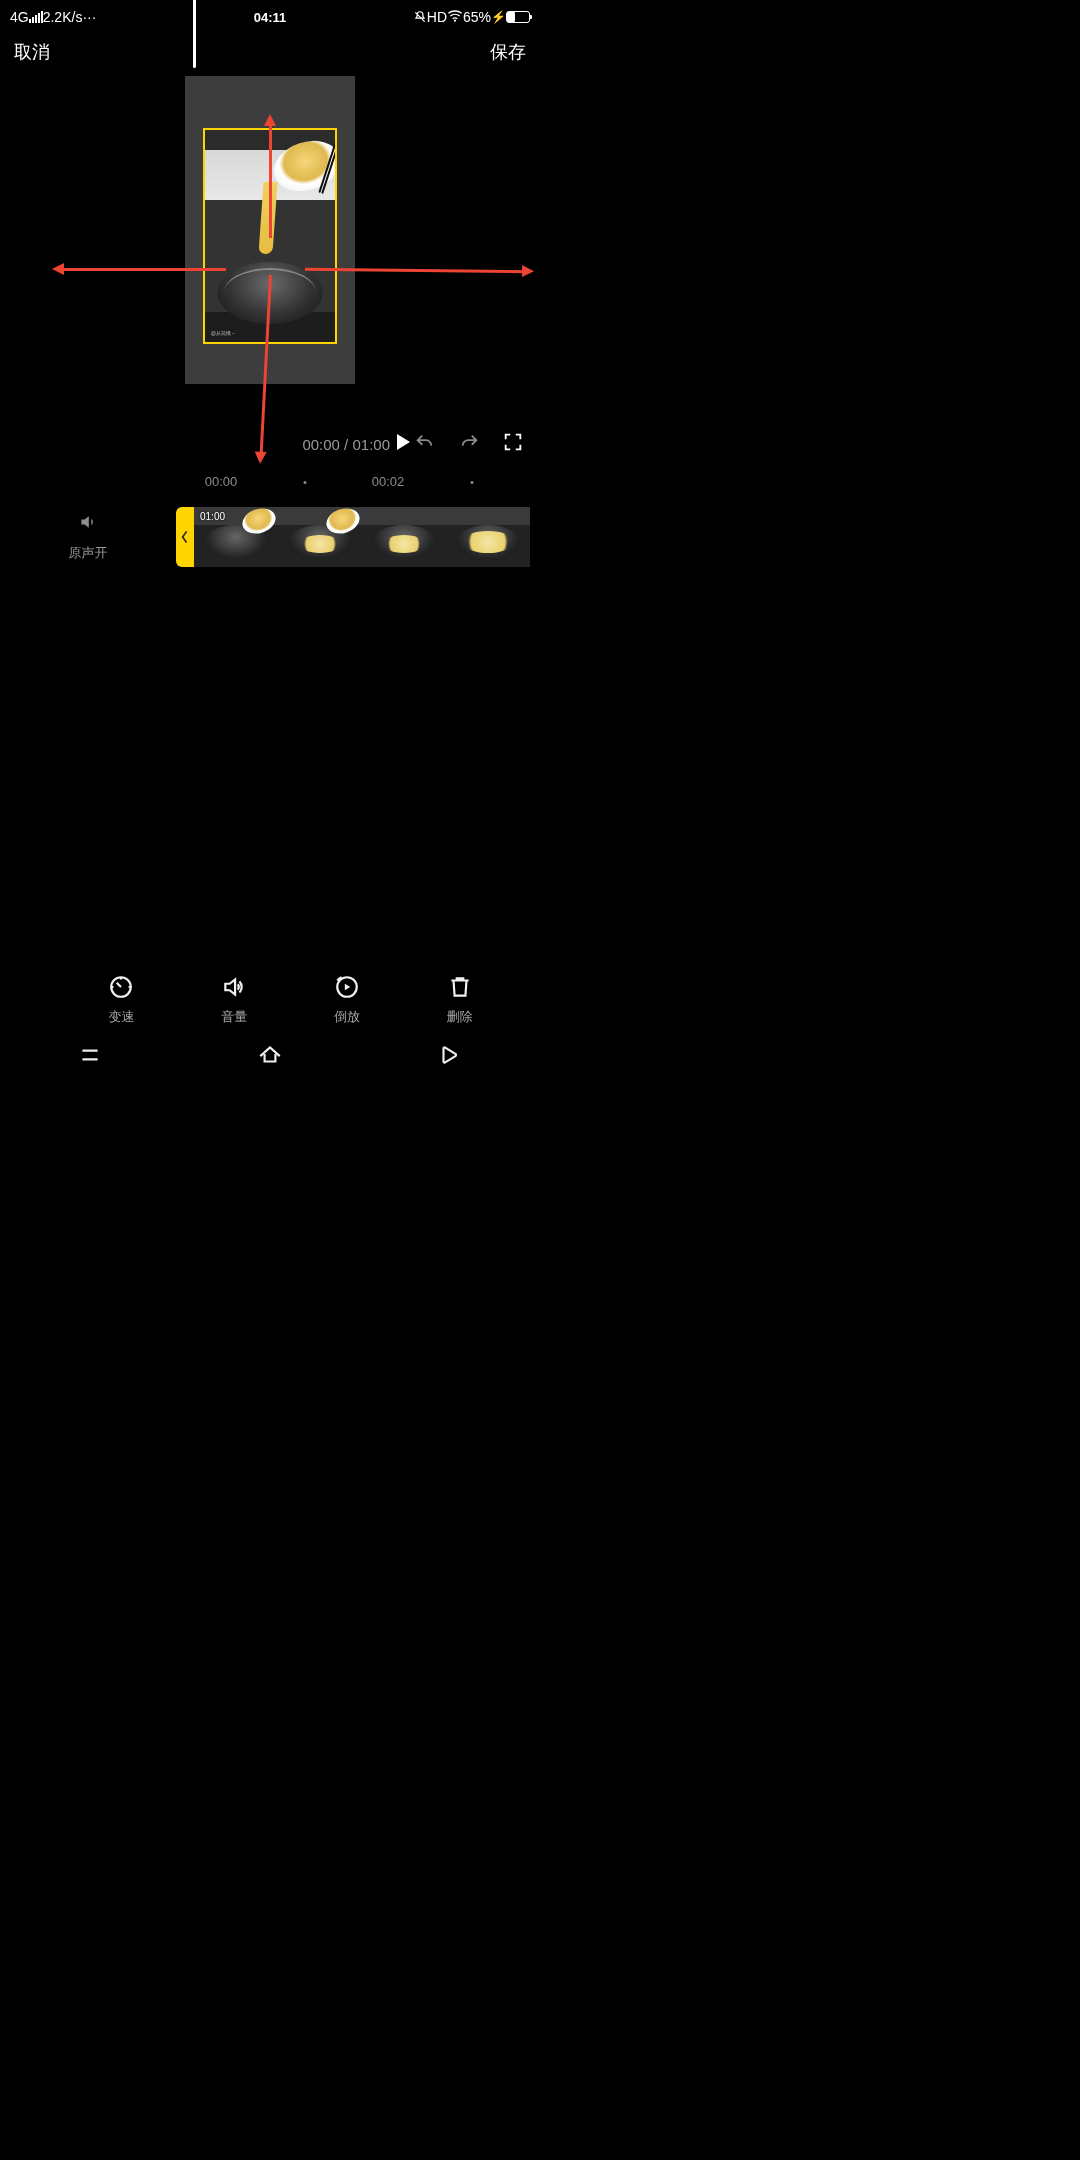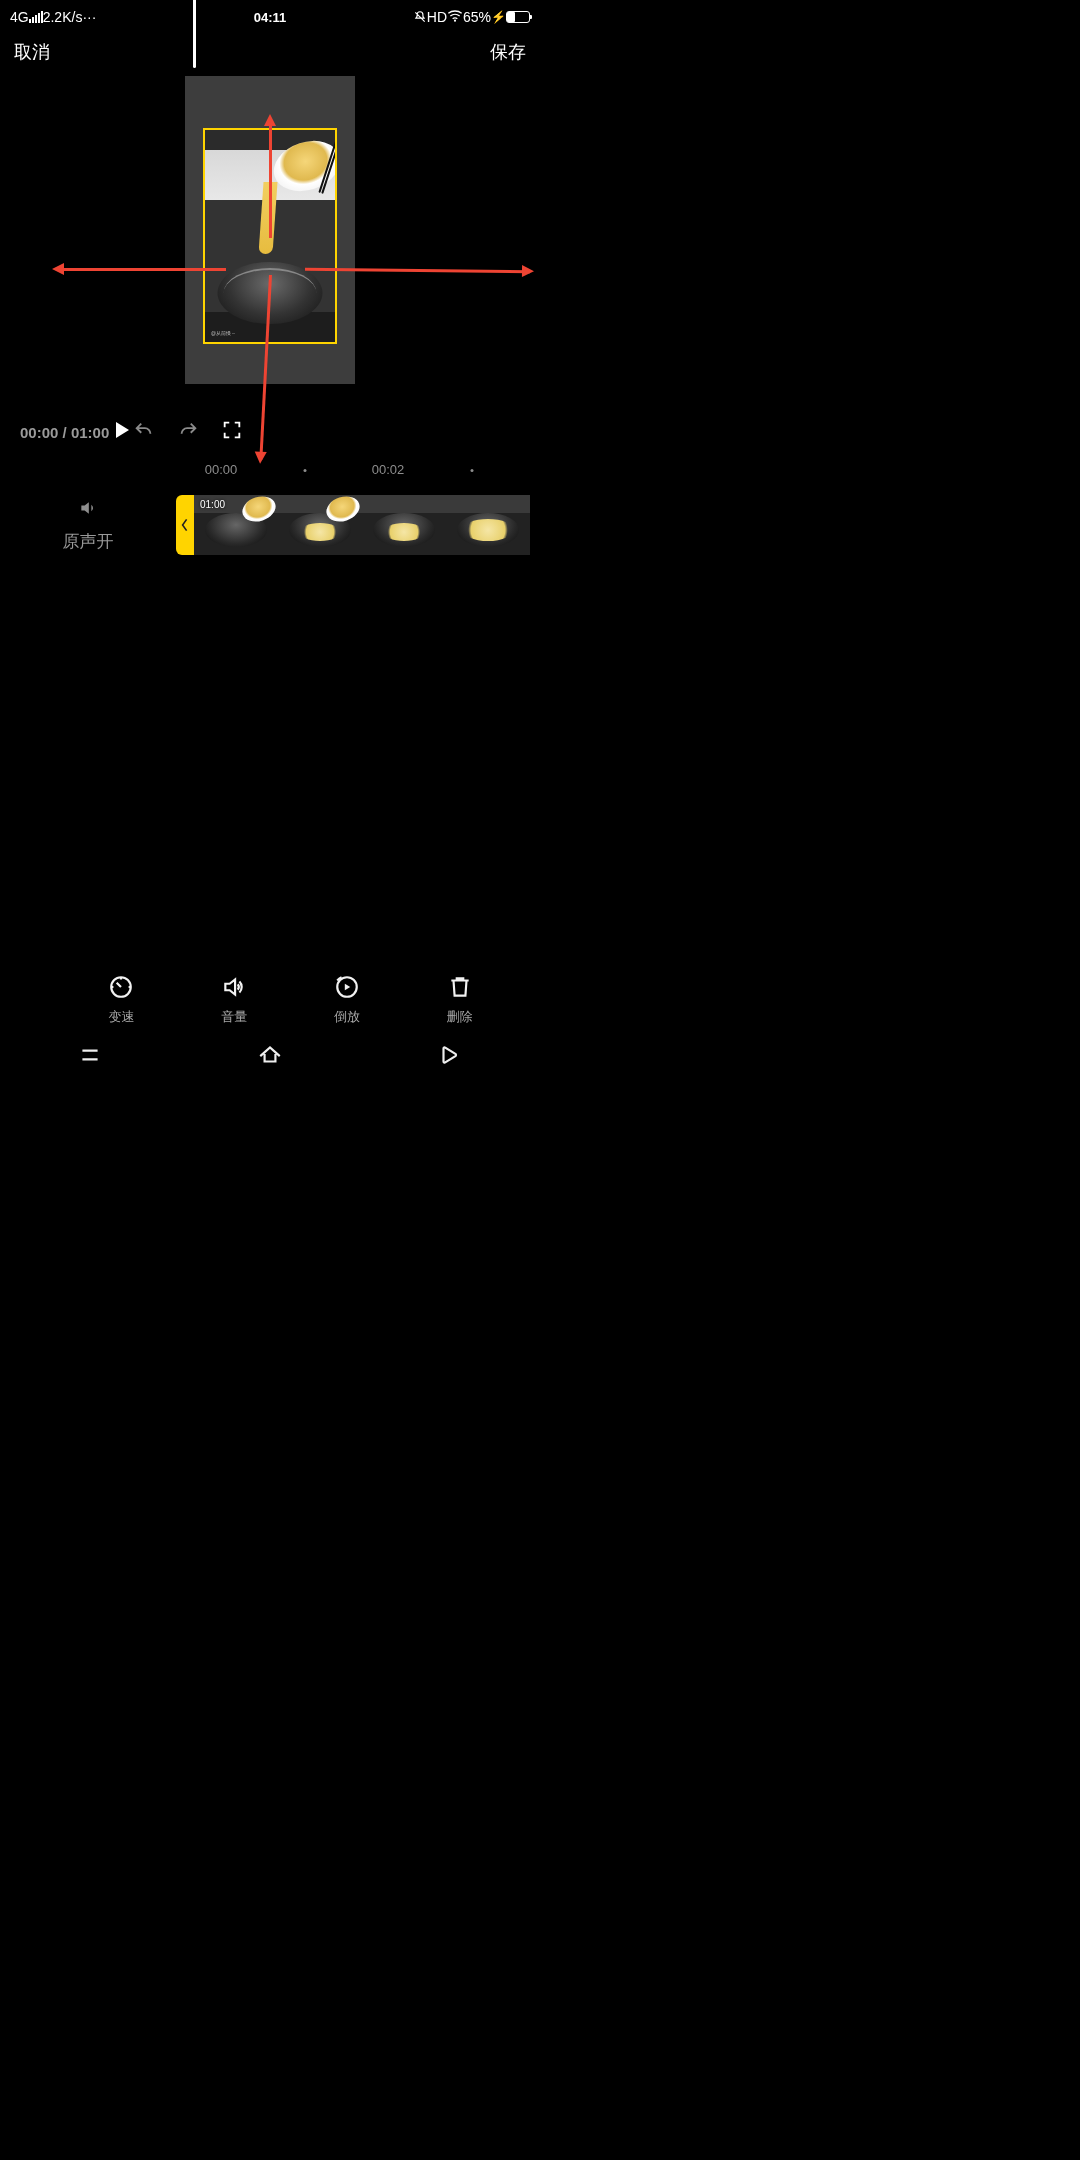--- a/index.html
+++ b/index.html
@@ -41,35 +41,35 @@
   .arrow { position:absolute; background:#e43; }
   .arrow.v { width:3px; }
   .arrow.h { height:3px; }
   .arrow::after { content:""; position:absolute; width:0; height:0; }
   .arrow.up::after   { top:-10px; left:-5px; border:6px solid transparent; border-bottom:12px solid #e43; }
   .arrow.down::after { bottom:-10px; left:-5px; border:6px solid transparent; border-top:12px solid #e43; }
   .arrow.left::after { left:-10px; top:-5px; border:6px solid transparent; border-right:12px solid #e43; }
   .arrow.right::after{ right:-10px; top:-5px; border:6px solid transparent; border-left:12px solid #e43; }
 
   
-  .playrow { display:flex; align-items:center; justify-content:flex-start; padding:2px 16px 0 20px; margin-top:4px;font-weight:bold; }
+  .playrow { display:flex; align-items:center; justify-content:flex-end; padding:2px 16px 0 20px; margin-top:16px; }
   .timecode { color:#9a9a9a; font-size:15px; }
   .playbtn svg { width:24px; height:24px; fill:#fff; }
   .playrow .ctrls { display:flex; gap:22px; align-items:center; }
   .ctrls svg { width:22px; height:22px; stroke:#8b8b8b; fill:none; stroke-width:2; }
   .ctrls .fs svg { stroke:#fff; }
 
   
   .ruler { position:relative; height:26px; margin-top:16px; color:#8d8d8d; font-size:13px; }
   .ruler span { position:absolute; top:0; transform:translateX(-50%); }
   .ruler .dot { width:3px; height:3px; background:#8d8d8d; border-radius:50%; top:7px; }
 
   
   .timeline { display:flex; align-items:center; height:66px; margin-top:4px; }
-  .audioctl { width:176px; display:flex; flex-direction:column; align-items:center; gap:12px; color:#999; font-size:17px; }
+  .audioctl { width:176px; display:flex; flex-direction:column; align-items:center; gap:12px; color:#999; font-size:13px; }
   .audioctl svg { width:20px; height:20px; fill:#8e8e8e; }
   .triml { width:18px; height:60px; background:#ffd400; border-radius:6px 0 0 6px; display:flex; align-items:center; justify-content:center; }
   .triml svg { width:10px; height:16px; stroke:#222; fill:none; stroke-width:2; }
   .clips { display:flex; height:60px; position:relative; }
   .clip { width:84px; height:60px; background:#222; position:relative; overflow:hidden; }
   .clip .mini-wok{position:absolute;bottom:8px;left:50%;transform:translateX(-50%);width:62px;height:34px;border-radius:50%;background:radial-gradient(ellipse at 50% 35%,#666 0%,#2a2a2a 60%,#0a0a0a 100%);}
   .clip .mini-bowl{position:absolute;top:2px;right:2px;width:34px;height:24px;border-radius:50%;background:radial-gradient(ellipse at 50% 40%,#f5d679 0%,#e0b94f 50%,#fff 60%,#eee 100%);transform:rotate(-18deg);}
   .clip.c2 .egg,.clip.c3 .egg,.clip.c4 .egg{position:absolute;bottom:14px;left:50%;transform:translateX(-50%);width:42px;height:18px;border-radius:50%;background:radial-gradient(circle,#f5e6a6 0%,#e8d06b 60%,rgba(0,0,0,0) 70%);}
   .clip.c4 .egg{width:52px;height:22px;}
   .clip .mini-wall{position:absolute;top:0;left:0;right:0;height:18px;background:#3a3a3a;}

